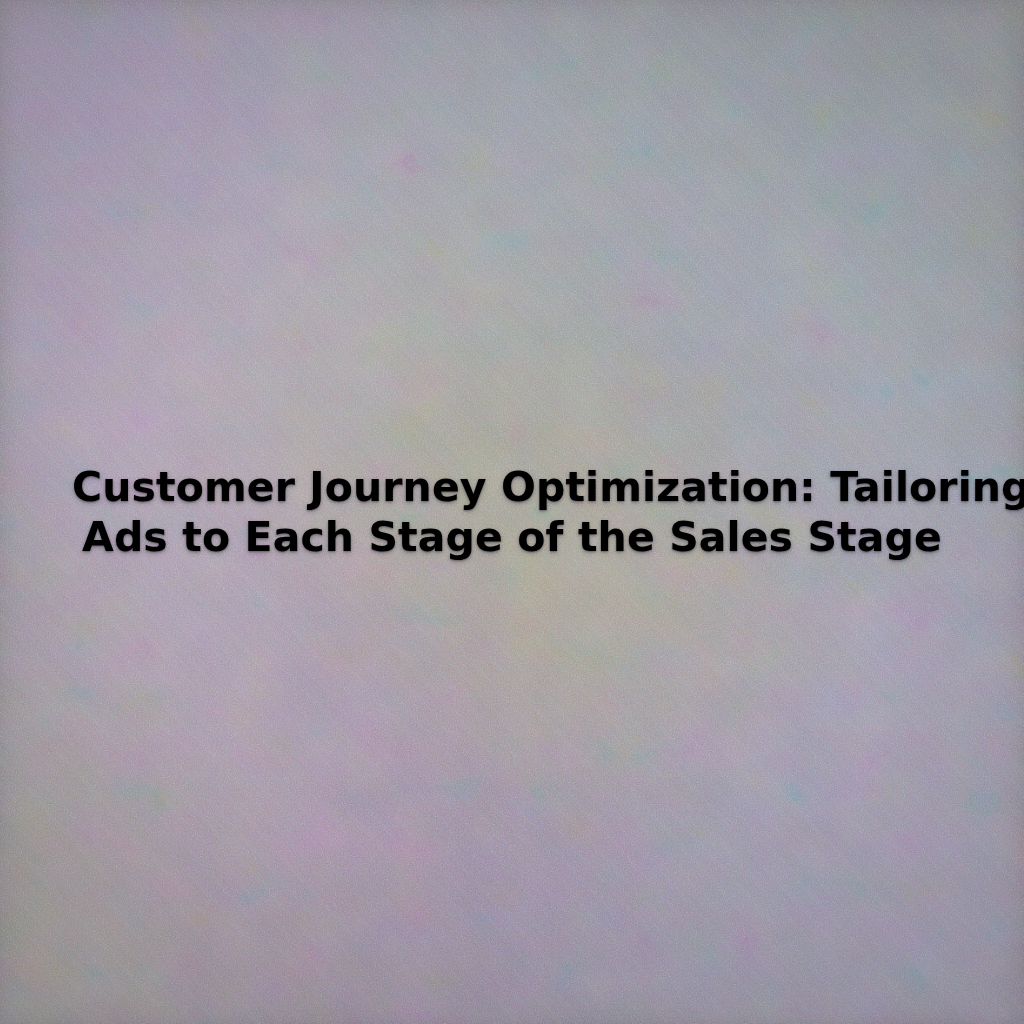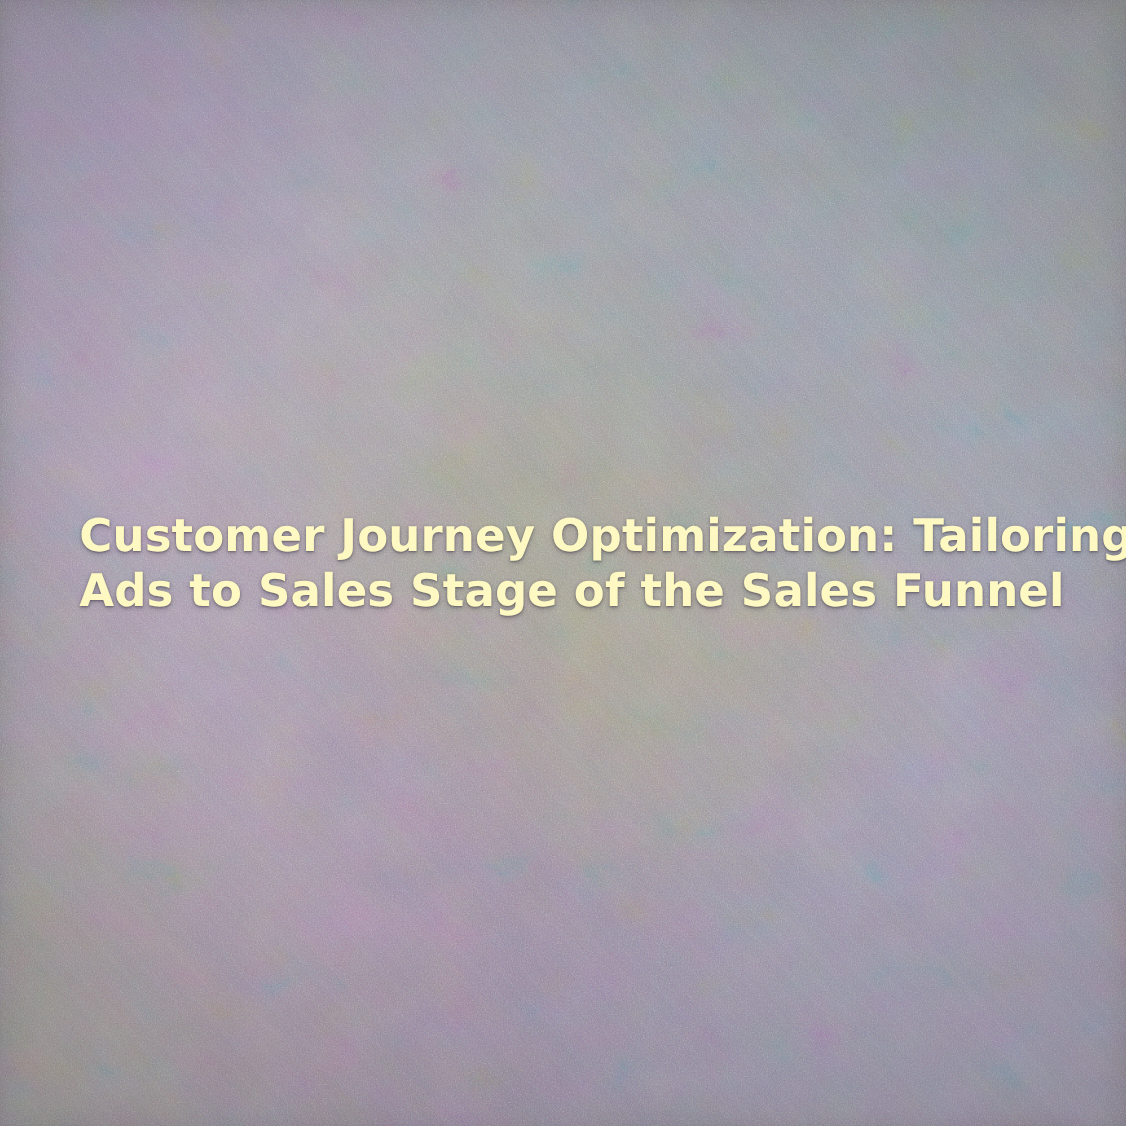--- a/index.html
+++ b/index.html
@@ -125,21 +125,21 @@
     right: 0;
     top: 462px;
     text-align: center;
     padding: 0 72px;
     box-sizing: border-box;
   }
 
   .title-line {
     display: block;
     margin: 0;
-    color: #fef9c3;
+    color: #000000;
     font-family: "DejaVu Sans", sans-serif;
     font-weight: bold;
     font-size: 41px;
     line-height: 50px;
     letter-spacing: 0.1px;
     white-space: nowrap;
     text-shadow:
       0 1px 2px rgba(45,40,55,0.45),
       0 2px 5px rgba(45,40,55,0.28);
   }
@@ -170,16 +170,16 @@
         <feColorMatrix type="saturate" values="1.6"></feColorMatrix>
       </filter>
       <rect width="1024" height="1024" filter="url(#speckleFilter)"></rect>
     </svg>
   </div>
 
   <div class="bg-layer" id="bg-tone"></div>
 
   <div id="title-block">
     <span class="title-line">Customer Journey Optimization: Tailoring</span>
-    <span class="title-line">Ads to Sales Stage of the Sales Funnel</span>
+    <span class="title-line">Ads to Each Stage of the Sales Stage</span>
   </div>
 
 </div>
 
 </body></html>

